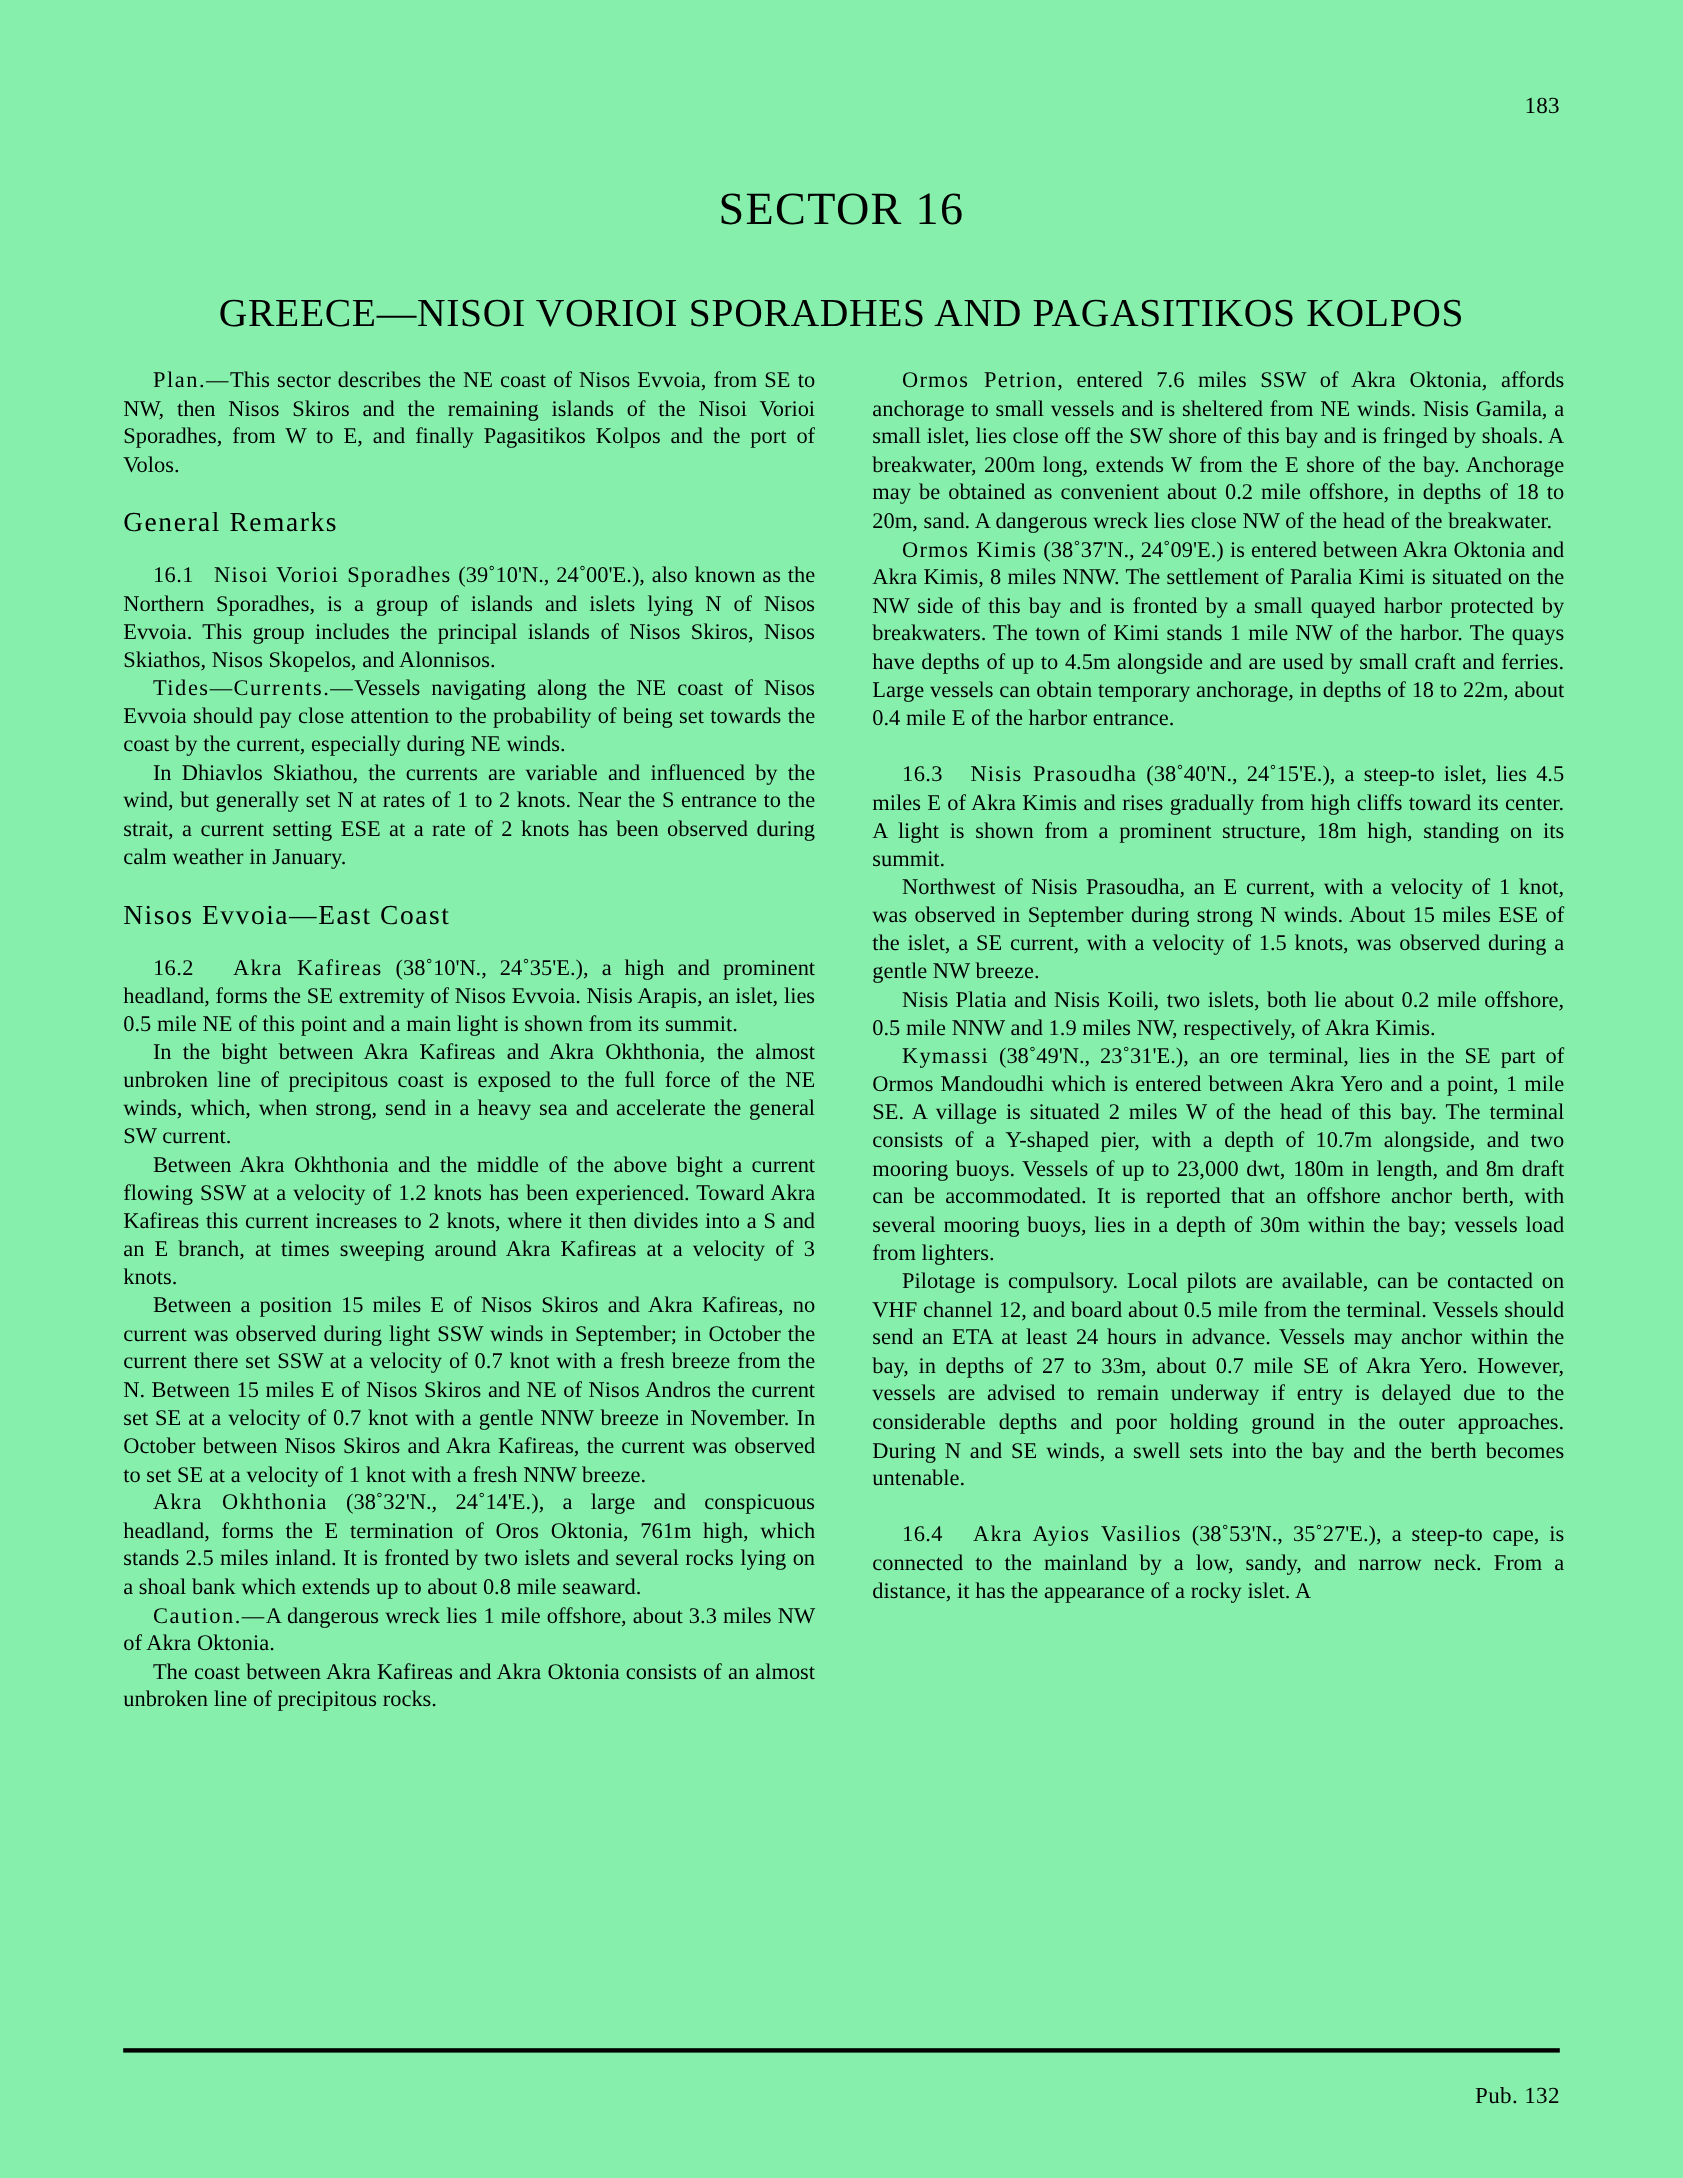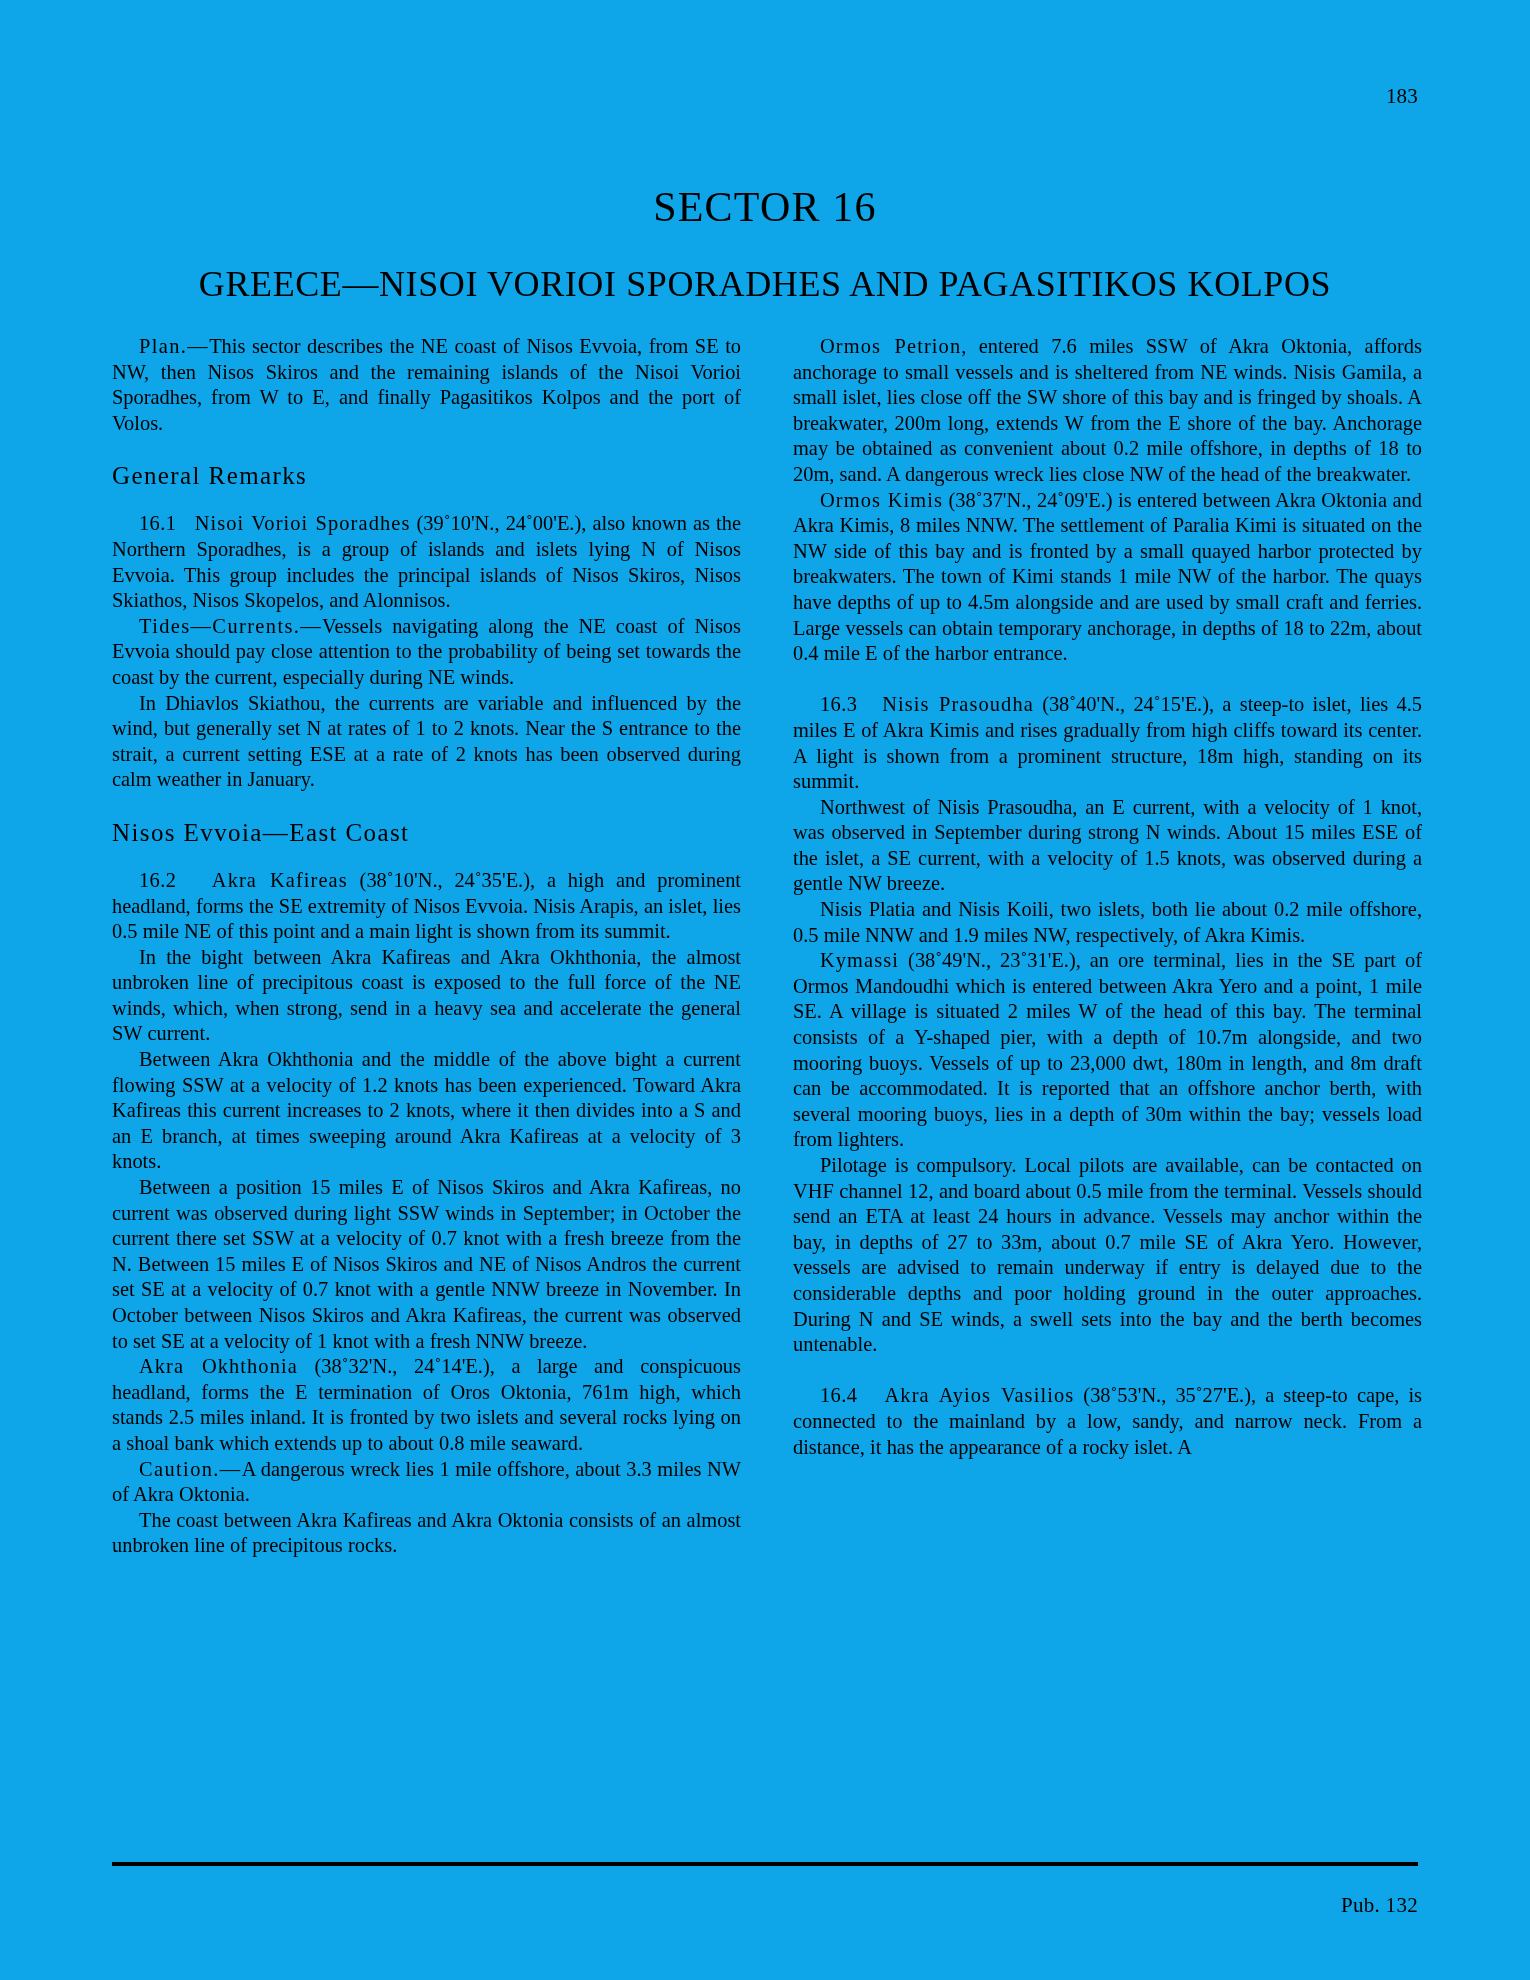--- a/index.html
+++ b/index.html
@@ -6,21 +6,21 @@
   html, body {
     margin: 0;
     padding: 0;
     background: #ffffff;
   }
   .page {
     position: relative;
     width: 1530px;
     height: 1980px;
     margin: 0 auto;
-    background: #0ea5e9;
+    background: #86efac;
     color: #000000;
     font-family: "Liberation Serif", "DejaVu Serif", serif;
     box-sizing: border-box;
     overflow: hidden;
   }
 
   
   .page-number {
     position: absolute;
     top: 86px;
@@ -33,21 +33,21 @@
   .sector-title {
     position: absolute;
     top: 170px;
     left: 0;
     right: 0;
     text-align: center;
     font-size: 42px;
     font-weight: normal;
     letter-spacing: 1.2px;
     line-height: 1;
-    margin: 16px;
+    margin: 0;
   }
 
   .sector-subtitle {
     position: absolute;
     top: 266px;
     left: 0;
     right: 0;
     text-align: center;
     font-size: 36px;
     font-weight: normal;

